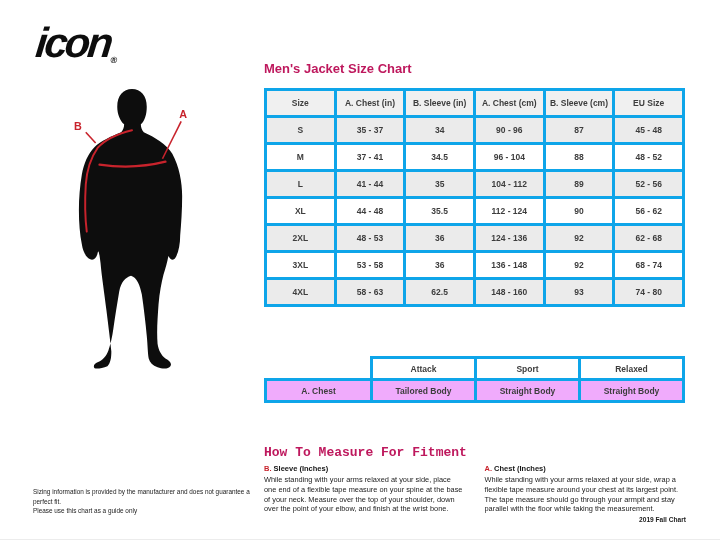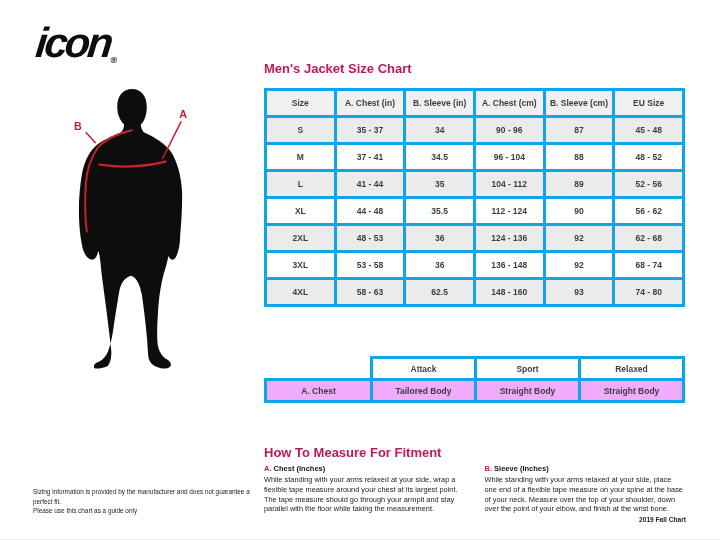--- a/index.html
+++ b/index.html
@@ -19,21 +19,21 @@
   }
   .logo .reg { font-size:9px; font-style:normal; letter-spacing:0; vertical-align:baseline; position:relative; top:6px; left:2px; }
 
   
   .figure-wrap { position:absolute; left:52px; top:86px; width:160px; height:295px; }
 
   
   .section-title { position:absolute; left:264px; font-size:13px; font-weight:bold; color:#be185d; letter-spacing:0; }
   #main-title   { top:61px; }
   #styles-title { top:334px; }
-  #measure-title{ top:445px; }
+  #measure-title{ top:445px;font-family:Liberation Mono, monospace; }
 
   table { border-collapse:collapse; table-layout:fixed; width:421px; }
   th, td {
     border:3px solid #0ea5e9; text-align:center; vertical-align:middle;
     font-size:8.5px; font-weight:bold; color:#3d3d3d; padding:0;
   }
   .size-table  { position:absolute; left:264px; top:88px; }
   .size-table th { height:27px; background:#f0f0f0; }
   .size-table td { height:27px; background:#ffffff; }
   .size-table tr.shade td { background:#ebebeb; }
@@ -220,28 +220,28 @@
         <td>Straight Body</td>
         <td>Straight Body</td>
       </tr>
     </tbody>
   </table>
 
   <div class="section-title" id="measure-title">How To Measure For Fitment</div>
 
   <div class="measure-cols">
     <div class="measure-col">
+      <div class="measure-label"><span class="prefix">B.</span>
+        <span>Sleeve (Inches)</span></div>
+      <div class="measure-body">While standing with your arms relaxed at your side, place one end of a flexible tape measure on your spine at the base of your neck. Measure over the top of your shoulder, down over the point of your elbow, and finish at the wrist bone.</div>
+    </div>
+    <div class="measure-col">
       <div class="measure-label"><span class="prefix">A.</span>
         <span>Chest (Inches)</span></div>
       <div class="measure-body">While standing with your arms relaxed at your side, wrap a flexible tape measure around your chest at its largest point. The tape measure should go through your armpit and stay parallel with the floor while taking the measurement.</div>
-    </div>
-    <div class="measure-col">
-      <div class="measure-label"><span class="prefix">B.</span>
-        <span>Sleeve (Inches)</span></div>
-      <div class="measure-body">While standing with your arms relaxed at your side, place one end of a flexible tape measure on your spine at the base of your neck. Measure over the top of your shoulder, down over the point of your elbow, and finish at the wrist bone.</div>
     </div>
   </div>
 
   <div class="disclaimer">
     <div>Sizing information is provided by the manufacturer and does not guarantee a perfect fit.</div>
     <div>Please use this chart as a guide only</div>
   </div>
   <div class="chart-version">2019 Fall Chart</div>
 
 </div>

